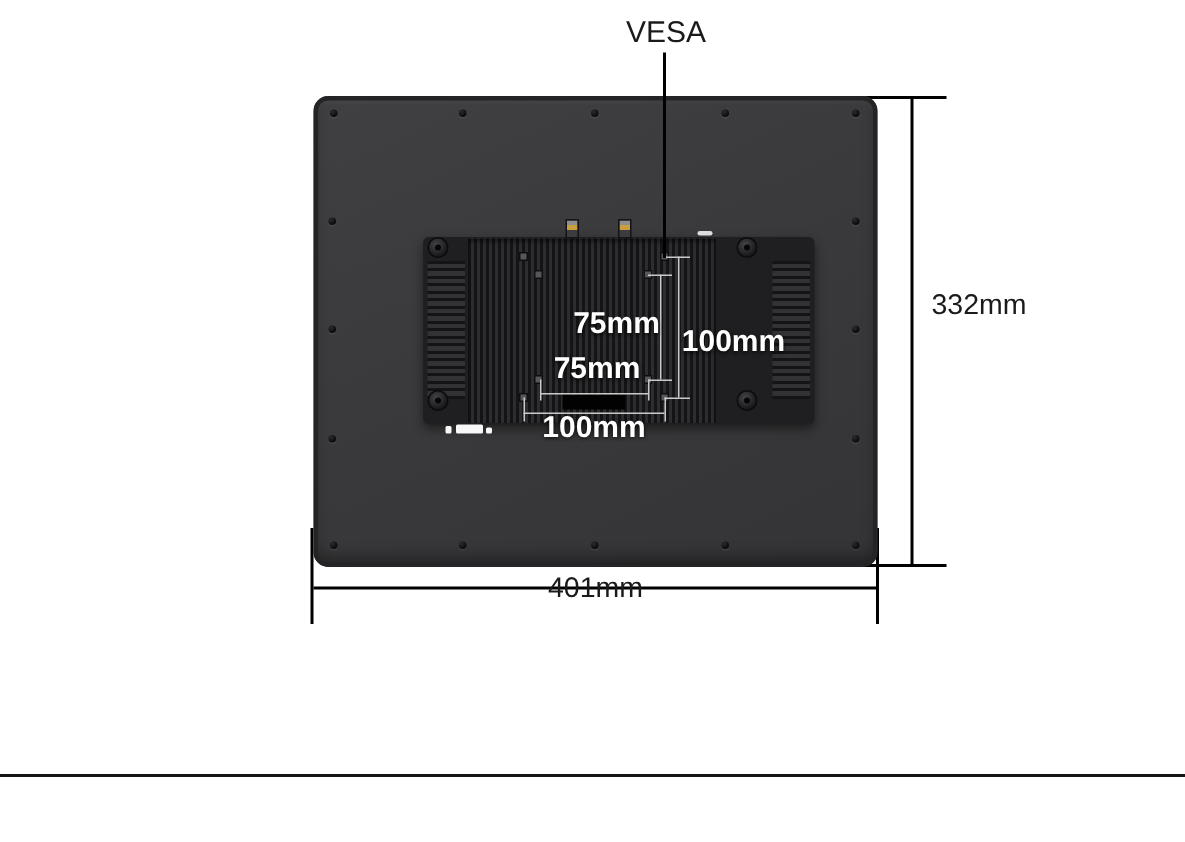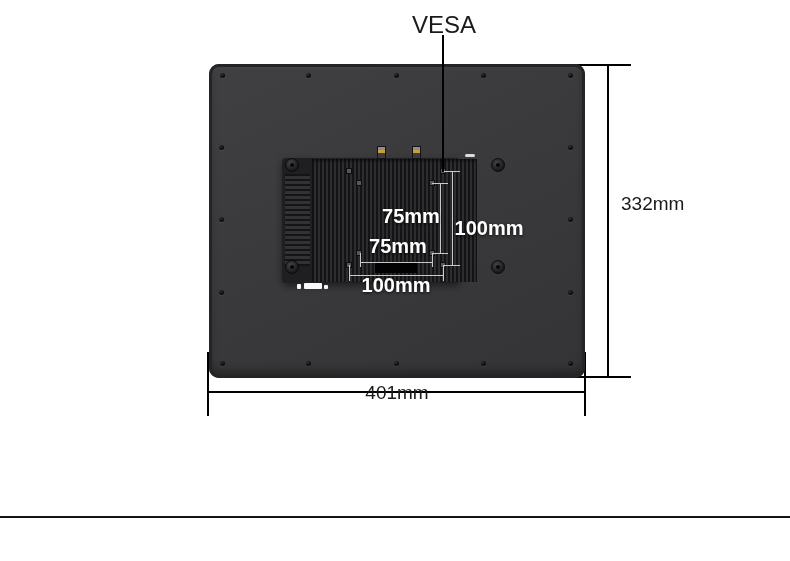--- a/index.html
+++ b/index.html
@@ -3,21 +3,21 @@
 <meta charset="utf-8">
 <style>
   html,body { margin:0; padding:0; background:#ffffff; }
   .canvas {
     position:relative; width:790px; height:561px; background:#ffffff;
     font-family:"Liberation Sans", sans-serif; overflow:hidden;
   }
   
   .vesa-label {
     position:absolute; left:444px; top:11px; transform:translateX(-50%);
-    font-size:24px; color:#1a1a1a; white-space:nowrap;
+    font-size:20px; color:#1a1a1a; white-space:nowrap;
   }
   .vesa-line { position:absolute; left:442px; top:35px; width:2px; height:137px; background:#000; z-index:40; }
 
   
   .dim { position:absolute; background:#000; z-index:5; }
   .dim-332-line  { left:607px; top:64px;  width:2px;  height:314px; }
   .dim-332-tick-top    { left:567px; top:64px;  width:64px; height:2px; }
   .dim-332-tick-bottom { left:567px; top:376px; width:64px; height:2px; }
   .dim-401-line  { left:209px; top:391px; width:377px; height:2px; }
   .dim-401-tick-left   { left:207px; top:352px; width:2px; height:64px; }
@@ -34,21 +34,21 @@
     box-shadow: inset 0 0 0 3px #242426, inset 0 4px 4px rgba(255,255,255,0.05), inset 0 -7px 10px rgba(0,0,0,0.35);
   }
   .screw {
     position:absolute; width:5px; height:5px; border-radius:50%;
     background:radial-gradient(circle at 35% 30%, #2c2c2e 0%, #0b0b0d 65%);
     box-shadow:0 1px 1px rgba(255,255,255,0.08);
   }
 
   
   .heatsink {
-    position:absolute; left:73px; top:94px; width:178px; height:125px;
+    position:absolute; left:73px; top:94px; width:261px; height:125px;
     background:#1f1f21; border-radius:4px;
     box-shadow:0 3px 7px rgba(0,0,0,0.45);
   }
   .hs-fins {
     position:absolute; left:30px; top:1px; width:165px; height:123px;
     background:repeating-linear-gradient(90deg,#141416 0px,#141416 2px,#2d2d2f 2px,#2d2d2f 4px);
     box-shadow:inset 0 2px 3px rgba(0,0,0,0.5);
   }
   .hs-ladder { position:absolute; width:25px; height:92px; top:16px;
     background:repeating-linear-gradient(180deg,#141416 0px,#141416 2px,#323234 2px,#323234 5px); }

